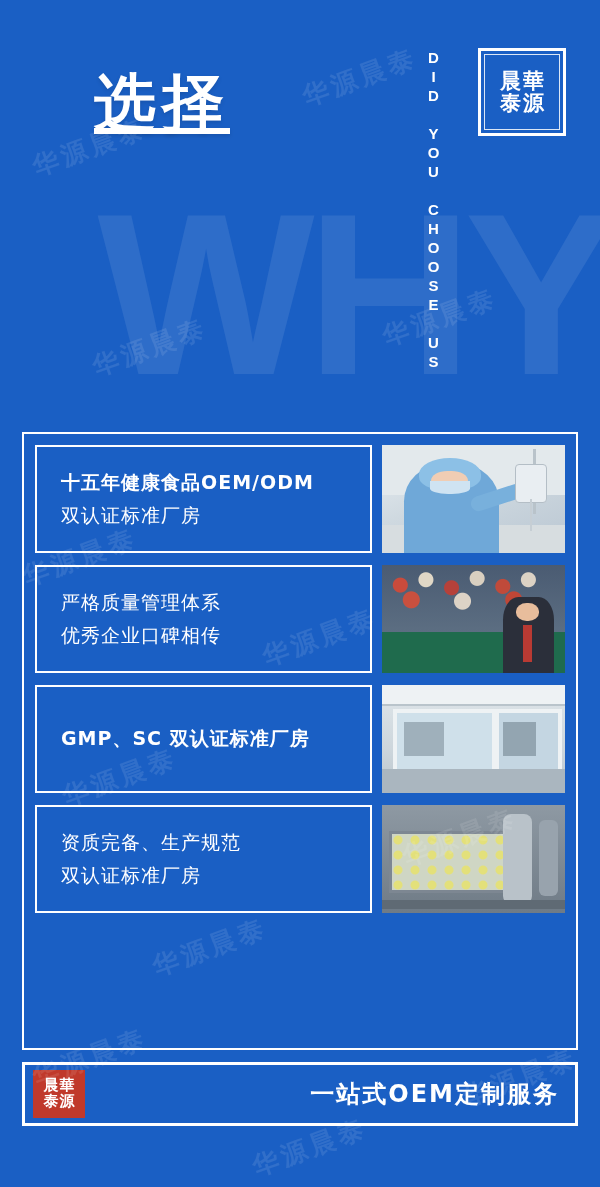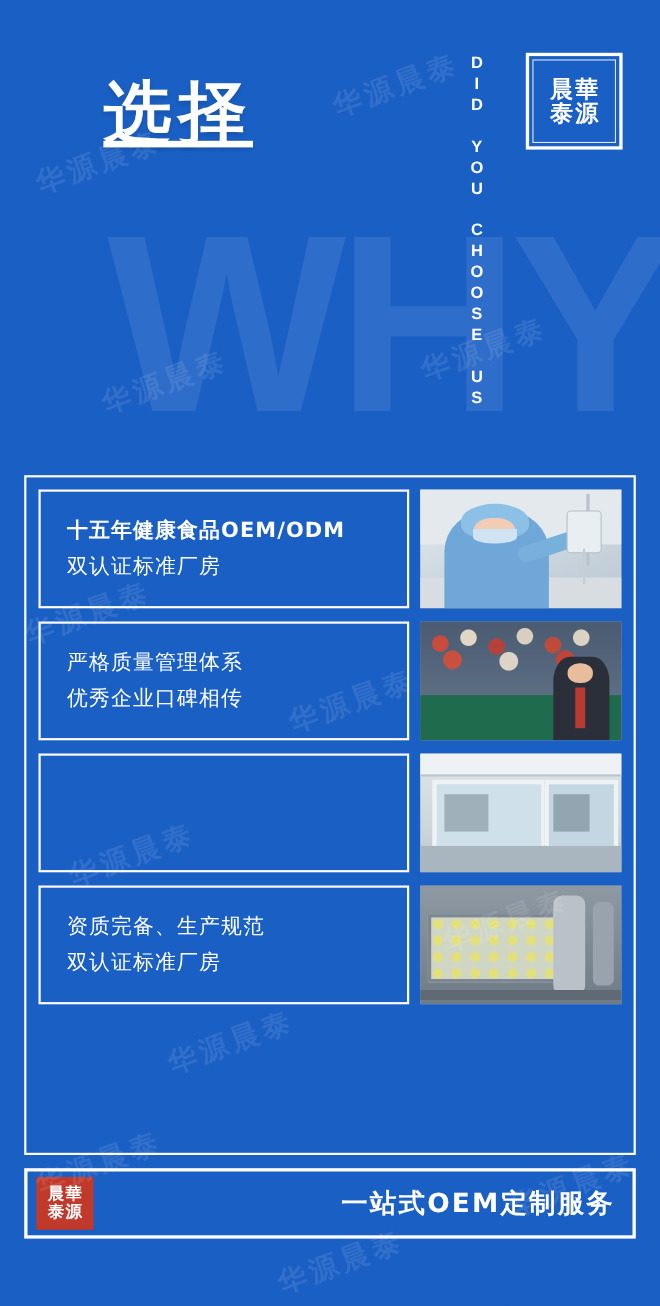--- a/index.html
+++ b/index.html
@@ -324,20 +324,21 @@
           <div class="table"></div>
         <div class="speaker"></div>
           <div class="sface"></div>
           <div class="tie"></div>
       </div>
     </div>
   </div>
 
   <div class="row">
     <div class="row-text">
+      <div class="bold">GMP、SC 双认证标准厂房</div>
     </div>
     <div class="row-photo">
       <div class="ph p3">
         <div class="ceil"></div>
           <div class="win"></div>
           <div class="win2"></div>
         <div class="mach"></div>
           <div class="mach2"></div>
           <div class="floor"></div>
       </div>

